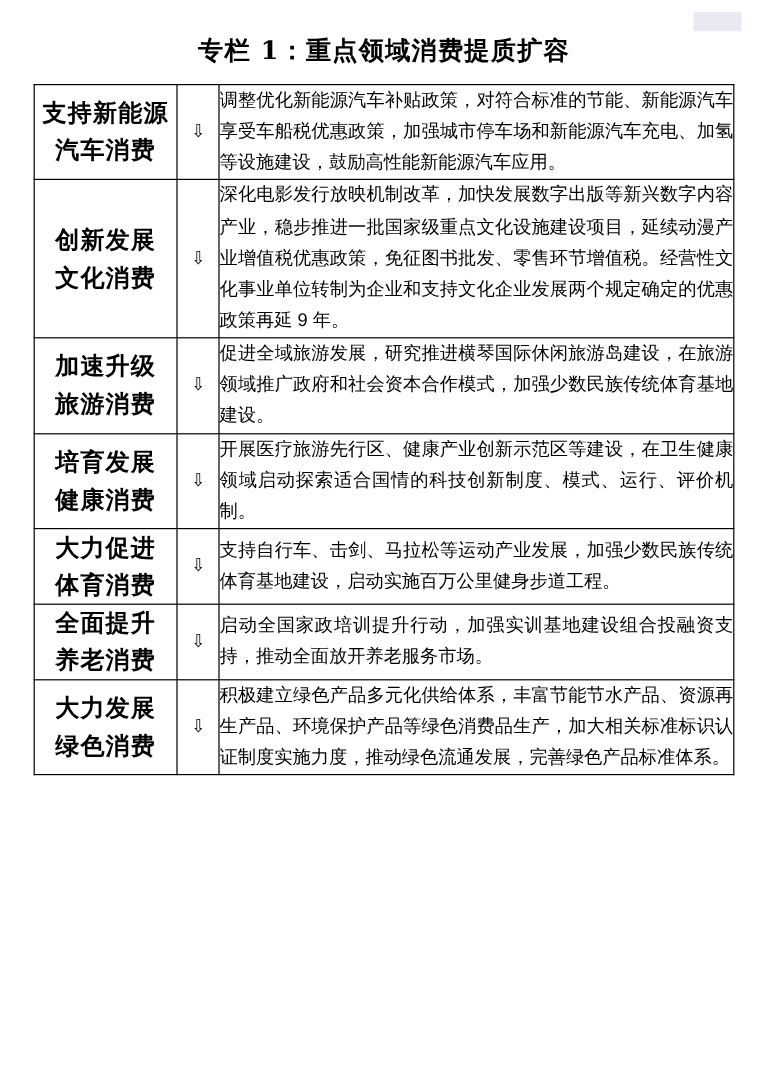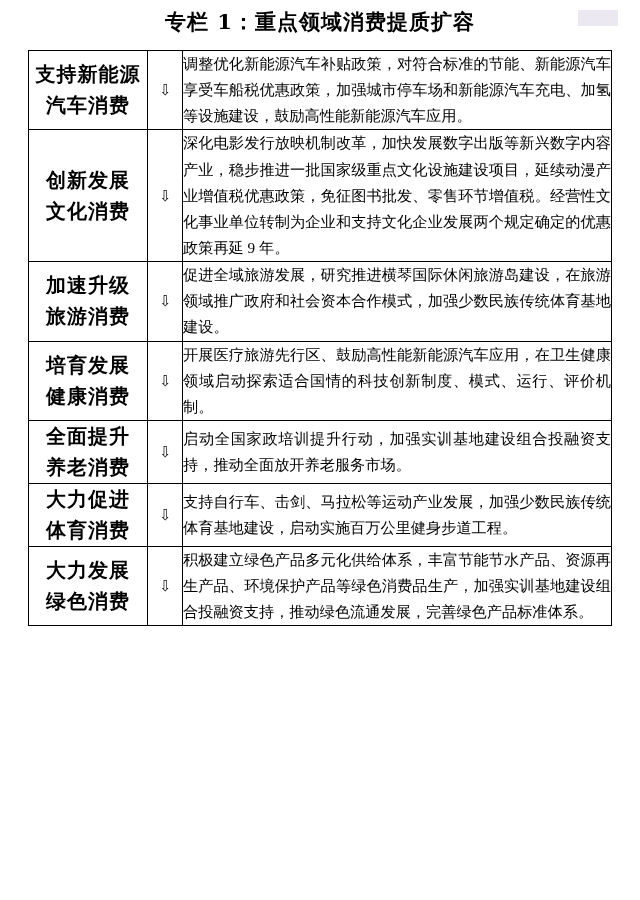--- a/index.html
+++ b/index.html
@@ -20,21 +20,21 @@
     height: 900px;
     position: relative;
     box-sizing: border-box;
     padding: 0 28px;
   }
   .title {
     text-align: center;
     font-size: 21px;
     font-weight: bold;
     letter-spacing: 1px;
-    padding-top: 8px;
+    padding-top: 28px;
     padding-bottom: 14px;
     font-family: "DejaVu Serif", "Liberation Serif", serif;
   }
   .corner-mark {
     position: absolute;
     top: 10px;
     right: 22px;
     width: 40px;
     height: 16px;
     background: #e9e4ee;
@@ -68,21 +68,21 @@
     padding-top: 13px;
     font-size: 14px;
   }
   td.body {
     padding: 10px 12px 10px 2px;
     vertical-align: top;
     font-size: 15.2px;
     line-height: 1.72;
     text-align: justify;
     text-justify: inter-ideograph;
-    font-family: Liberation Serif, serif;
+    font-family: Liberation Sans, sans-serif;
     border-radius: 10px;
   }
   .arrow-glyph {
     display: inline-block;
     font-size: 15px;
     line-height: 1;
     transform: scaleX(0.9);
   }
 </style>
 </head>
@@ -105,32 +105,32 @@
         <td class="body">深化电影发行放映机制改革，加快发展数字出版等新兴数字内容产业，稳步推进一批国家级重点文化设施建设项目，延续动漫产业增值税优惠政策，免征图书批发、零售环节增值税。经营性文化事业单位转制为企业和支持文化企业发展两个规定确定的优惠政策再延 9 年。</td>
       </tr>
       <tr>
         <td class="cat"><span>加速升级<br>旅游消费</span></td>
         <td class="mark"><span class="arrow-glyph">⇩</span></td>
         <td class="body">促进全域旅游发展，研究推进横琴国际休闲旅游岛建设，在旅游领域推广政府和社会资本合作模式，加强少数民族传统体育基地建设。</td>
       </tr>
       <tr>
         <td class="cat"><span>培育发展<br>健康消费</span></td>
         <td class="mark"><span class="arrow-glyph">⇩</span></td>
-        <td class="body">开展医疗旅游先行区、鼓励高性能新能源汽车应用，在卫生健康领域启动探索适合国情的科技创新制度、模式、运行、评价机制。</td>
+        <td class="body">开展医疗旅游先行区、健康产业创新示范区等建设，在卫生健康领域启动探索适合国情的科技创新制度、模式、运行、评价机制。</td>
+      </tr>
+      <tr>
+        <td class="cat"><span>大力促进<br>体育消费</span></td>
+        <td class="mark"><span class="arrow-glyph">⇩</span></td>
+        <td class="body">支持自行车、击剑、马拉松等运动产业发展，加强少数民族传统体育基地建设，启动实施百万公里健身步道工程。</td>
       </tr>
       <tr>
         <td class="cat"><span>全面提升<br>养老消费</span></td>
         <td class="mark"><span class="arrow-glyph">⇩</span></td>
         <td class="body">启动全国家政培训提升行动，加强实训基地建设组合投融资支持，推动全面放开养老服务市场。</td>
       </tr>
       <tr>
-        <td class="cat"><span>大力促进<br>体育消费</span></td>
-        <td class="mark"><span class="arrow-glyph">⇩</span></td>
-        <td class="body">支持自行车、击剑、马拉松等运动产业发展，加强少数民族传统体育基地建设，启动实施百万公里健身步道工程。</td>
-      </tr>
-      <tr>
         <td class="cat"><span>大力发展<br>绿色消费</span></td>
         <td class="mark"><span class="arrow-glyph">⇩</span></td>
-        <td class="body">积极建立绿色产品多元化供给体系，丰富节能节水产品、资源再生产品、环境保护产品等绿色消费品生产，加强实训基地建设组合投融资支持，推动绿色流通发展，完善绿色产品标准体系。</td>
+        <td class="body">积极建立绿色产品多元化供给体系，丰富节能节水产品、资源再生产品、环境保护产品等绿色消费品生产，加大相关标准标识认证制度实施力度，推动绿色流通发展，完善绿色产品标准体系。</td>
       </tr>
     </tbody>
   </table>
 </div>
 
 </body></html>

